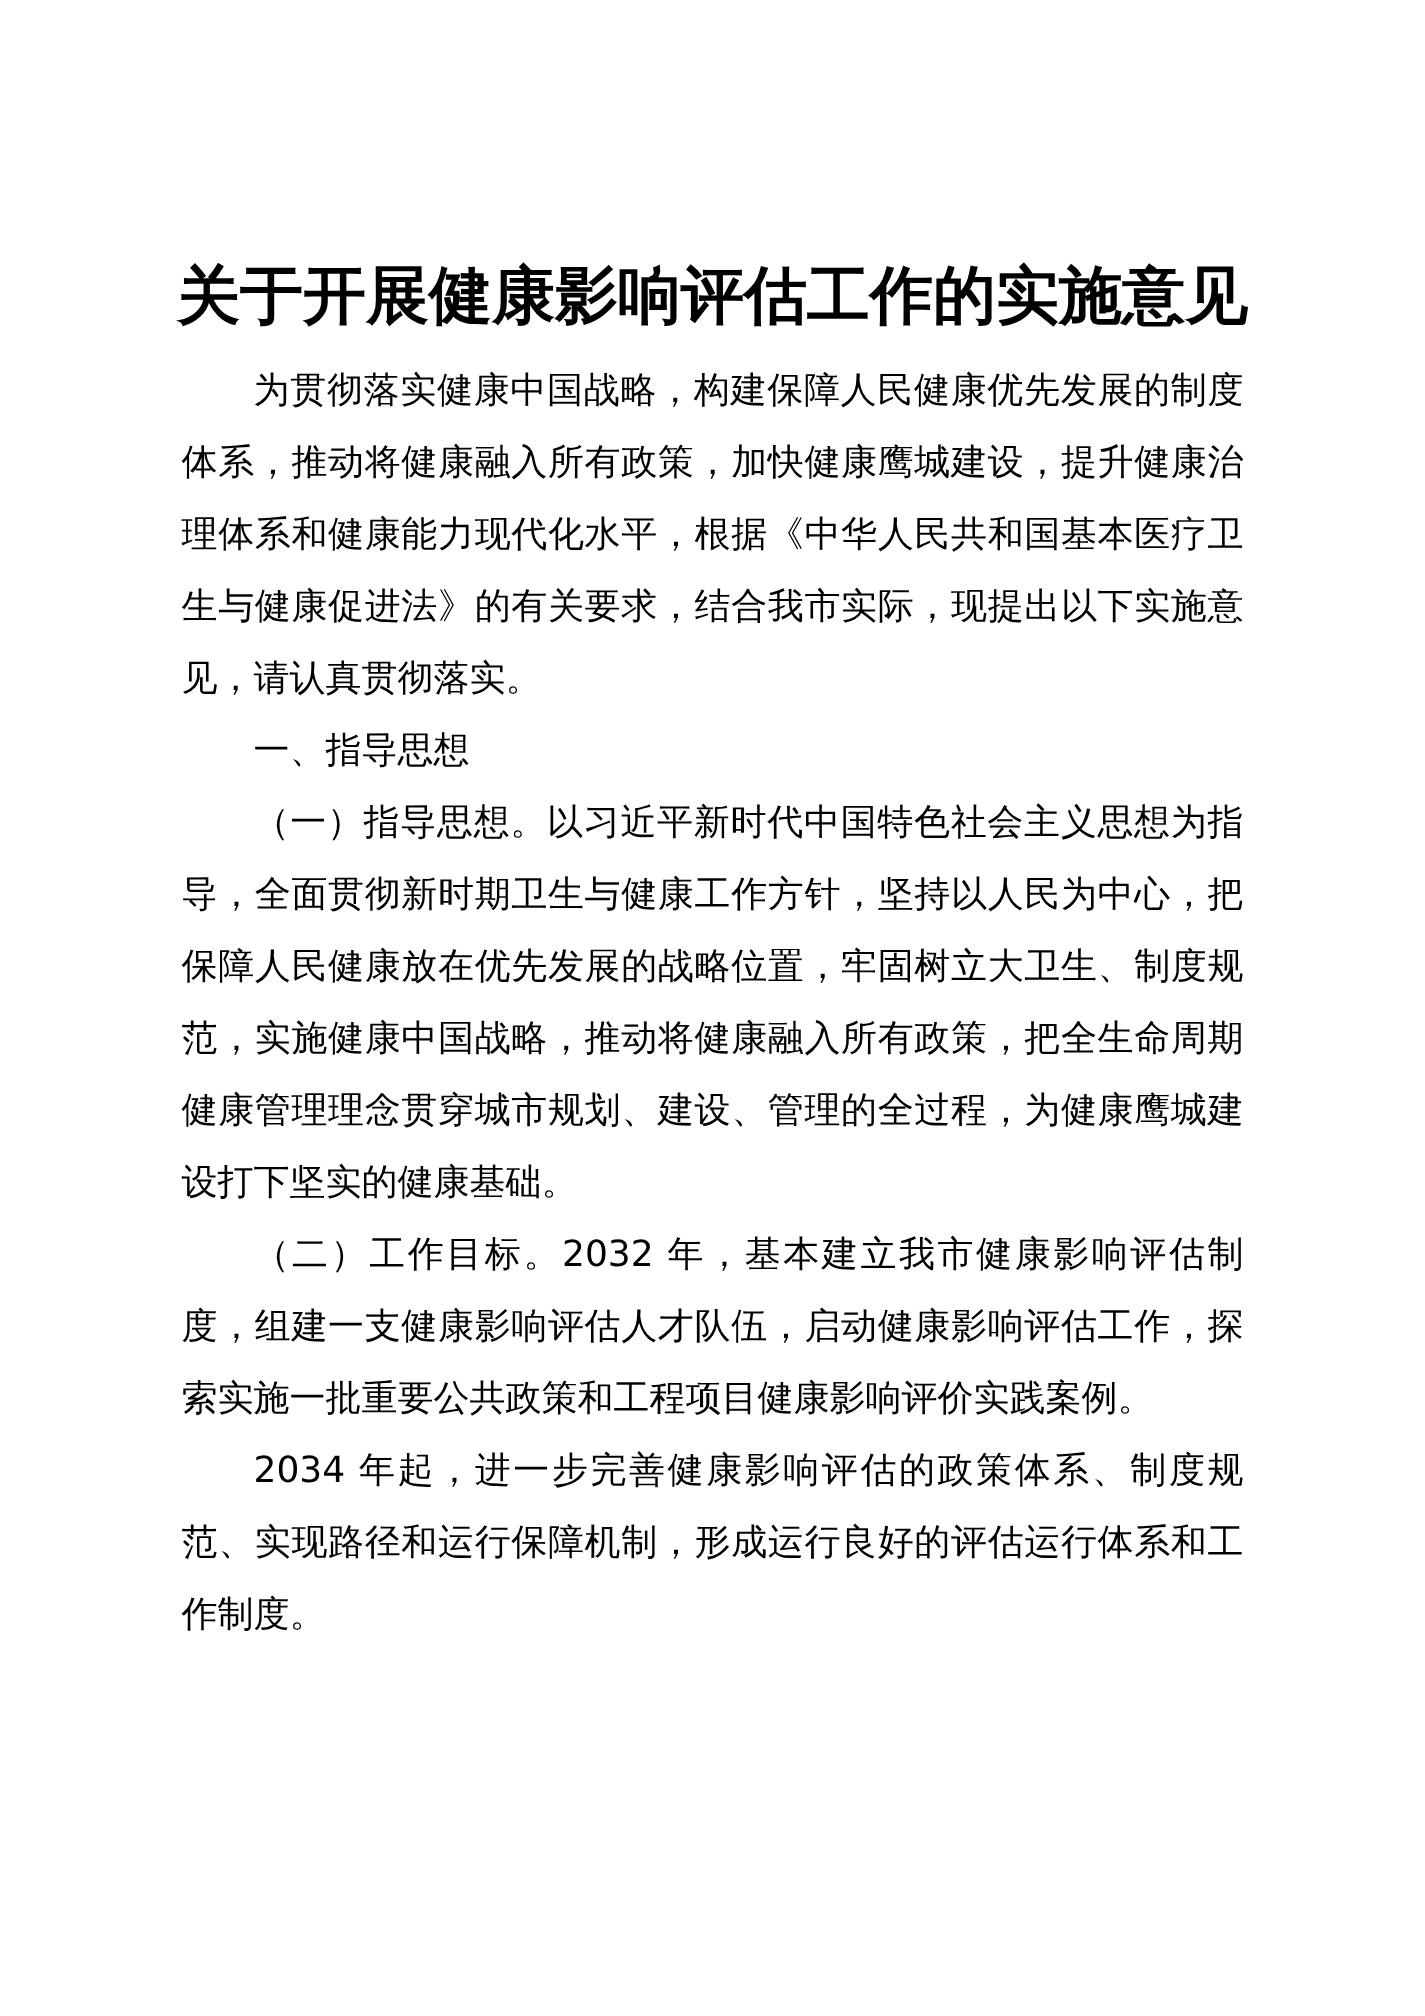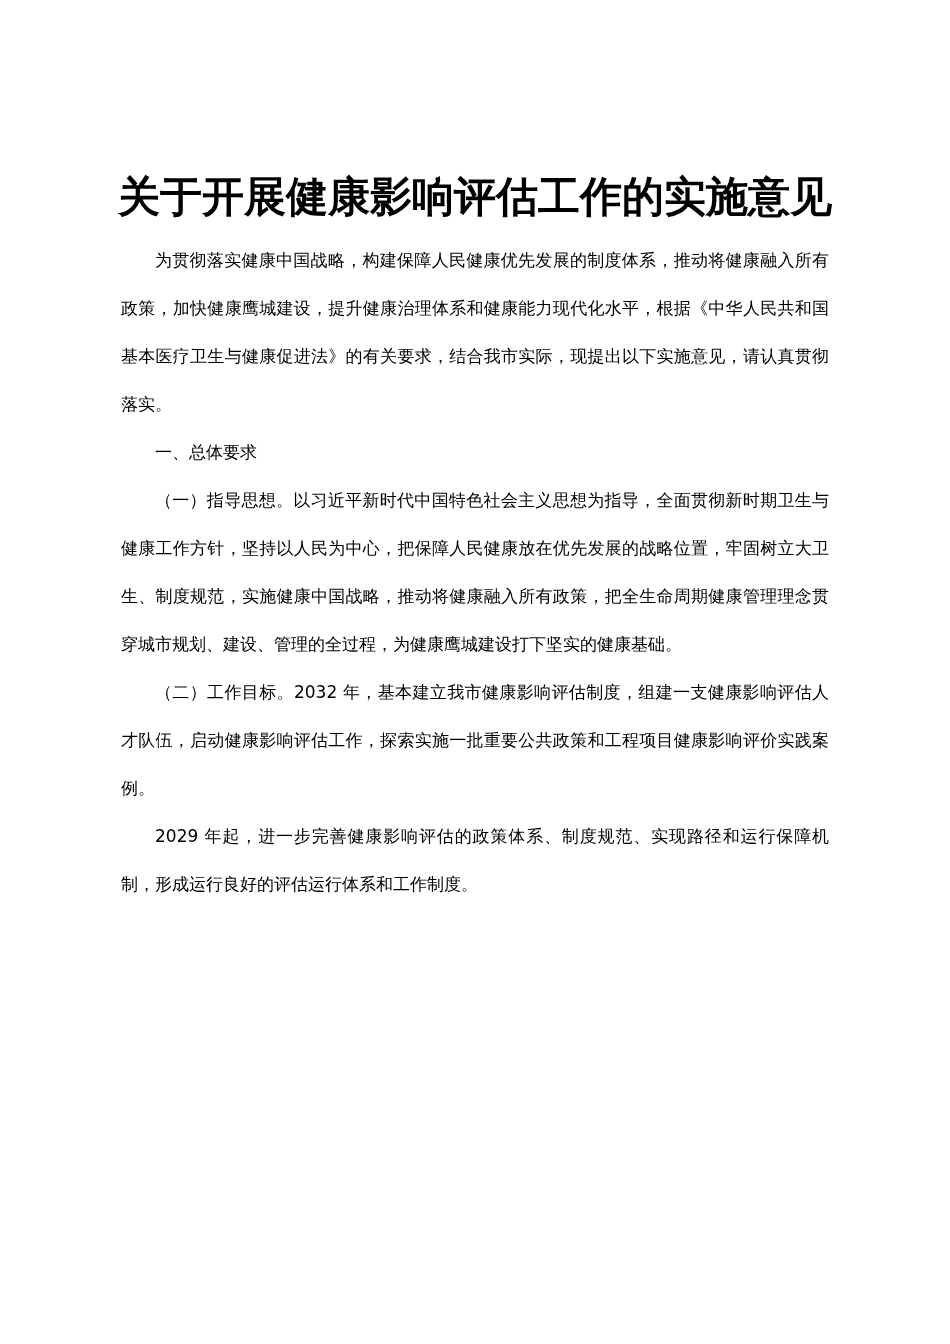--- a/index.html
+++ b/index.html
@@ -21,36 +21,36 @@
     text-align: center;
     font-family: "DejaVu Serif", "Liberation Serif", serif;
     font-weight: bold;
     font-size: 42px;
     line-height: 66px;
     letter-spacing: 0px;
   }
   .doc-body {
     margin-top: 6px;
     padding: 0 121px;
-    font-size: 17px;
+    font-size: 24px;
     line-height: 48px;
     text-align: justify;
   }
   .doc-body p {
     margin: 0;
     padding: 0;
     text-indent: 2em;
   }
 </style>
 </head>
 <body>
 
 <div class="page">
   <h1 class="doc-title">关于开展健康影响评估工作的实施意见</h1>
 
   <div class="doc-body">
     <p>为贯彻落实健康中国战略，构建保障人民健康优先发展的制度体系，推动将健康融入所有政策，加快健康鹰城建设，提升健康治理体系和健康能力现代化水平，根据《中华人民共和国基本医疗卫生与健康促进法》的有关要求，结合我市实际，现提出以下实施意见，请认真贯彻落实。</p>
-    <p>一、总体要求</p>
+    <p>一、指导思想</p>
     <p>（一）指导思想。以习近平新时代中国特色社会主义思想为指导，全面贯彻新时期卫生与健康工作方针，坚持以人民为中心，把保障人民健康放在优先发展的战略位置，牢固树立大卫生、制度规范，实施健康中国战略，推动将健康融入所有政策，把全生命周期健康管理理念贯穿城市规划、建设、管理的全过程，为健康鹰城建设打下坚实的健康基础。</p>
     <p>（二）工作目标。2032 年，基本建立我市健康影响评估制度，组建一支健康影响评估人才队伍，启动健康影响评估工作，探索实施一批重要公共政策和工程项目健康影响评价实践案例。</p>
-    <p>2029 年起，进一步完善健康影响评估的政策体系、制度规范、实现路径和运行保障机制，形成运行良好的评估运行体系和工作制度。</p>
+    <p>2034 年起，进一步完善健康影响评估的政策体系、制度规范、实现路径和运行保障机制，形成运行良好的评估运行体系和工作制度。</p>
   </div>
 </div>
 
 </body></html>

